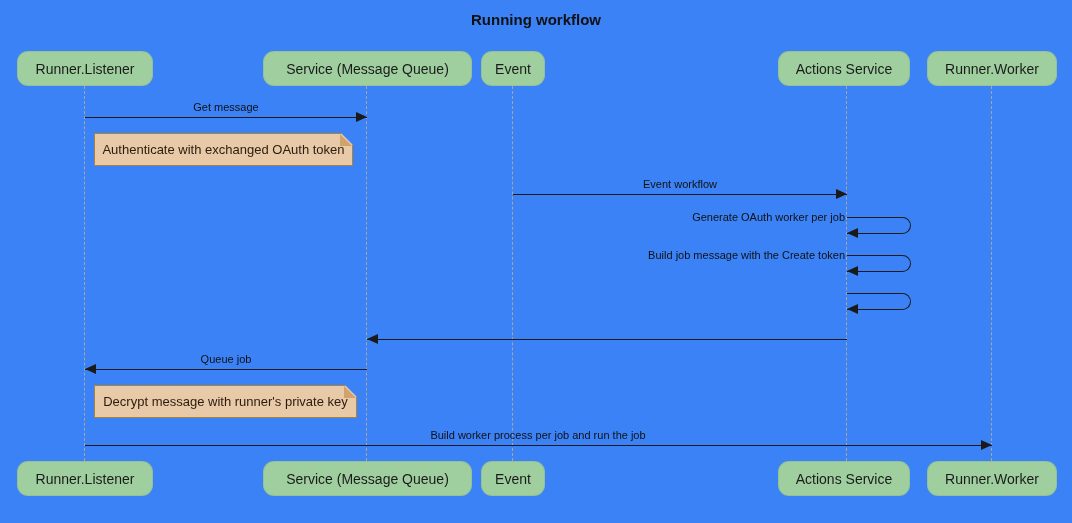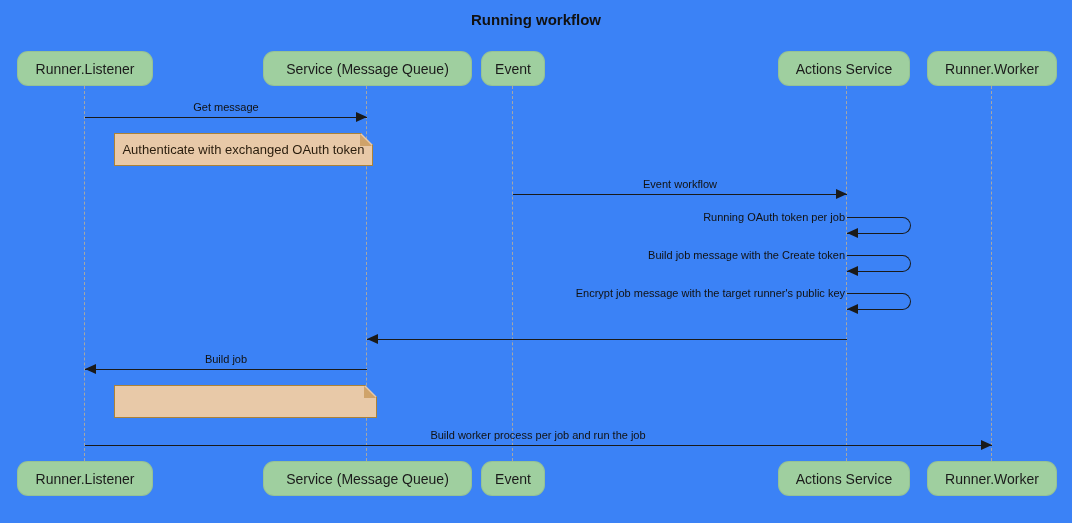--- a/index.html
+++ b/index.html
@@ -44,21 +44,21 @@
     position:absolute;width:64px;height:17px;box-sizing:border-box;
     border:1.5px solid var(--line-color,#1a1a1a);border-left:none;
     border-radius:0 10px 10px 0;
   }
   .note{
     position:absolute;height:33px;box-sizing:border-box;
     background:var(--note-fill,#e8c9a8);
     border:1px solid var(--note-border,#aa8239);
     clip-path:polygon(0 0, calc(100% - 12px) 0, 100% 12px, 100% 100%, 0 100%);
     display:flex;align-items:center;justify-content:center;
-    font-size:13px;color:#2a1d0d;white-space:nowrap;margin-left:20px;
+    font-size:13px;color:#2a1d0d;white-space:nowrap;
   }
   .note .fold{
     position:absolute;top:0;right:0;width:12px;height:12px;
     background:var(--note-fold,#cfa36a);
     clip-path:polygon(0 0, 100% 100%, 0 100%);
   }
 </style>
 </head>
 <body>
 
@@ -84,40 +84,40 @@
 
   <div class="note" style="left:94px;top:133px;width:259px">
     <span>Authenticate with exchanged OAuth token</span>
     <span class="fold"></span>
   </div>
 
   <div class="msg-label" style="left:530px;top:176px;width:300px">Event workflow</div>
   <div class="msg-line" style="left:513px;top:194px;width:334px"></div>
   <div class="ah-r" style="left:836px;top:189px"></div>
 
-  <div class="msg-label right" style="left:425px;top:209px;width:420px">Running OAuth token per job</div>
+  <div class="msg-label right" style="left:425px;top:209px;width:420px">Generate OAuth worker per job</div>
   <div class="selfloop" style="left:847px;top:217px"></div>
   <div class="ah-l" style="left:847px;top:228px"></div>
 
   <div class="msg-label right" style="left:425px;top:247px;width:420px">Build job message with the Create token</div>
   <div class="selfloop" style="left:847px;top:255px"></div>
   <div class="ah-l" style="left:847px;top:266px"></div>
 
-  <div class="msg-label right" style="left:425px;top:285px;width:420px">Encrypt job message with the target runner's public key</div>
   <div class="selfloop" style="left:847px;top:293px"></div>
   <div class="ah-l" style="left:847px;top:304px"></div>
 
   <div class="msg-line" style="left:367px;top:339px;width:480px"></div>
   <div class="ah-l" style="left:367px;top:334px"></div>
 
-  <div class="msg-label" style="left:76px;top:351px;width:300px">Build job</div>
+  <div class="msg-label" style="left:76px;top:351px;width:300px">Queue job</div>
   <div class="msg-line" style="left:85px;top:369px;width:282px"></div>
   <div class="ah-l" style="left:85px;top:364px"></div>
 
   <div class="note" style="left:94px;top:385px;width:263px">
+    <span>Decrypt message with runner's private key</span>
     <span class="fold"></span>
   </div>
 
   <div class="msg-label" style="left:388px;top:427px;width:300px">Build worker process per job and run the job</div>
   <div class="msg-line" style="left:85px;top:445px;width:907px"></div>
   <div class="ah-r" style="left:981px;top:440px"></div>
 
   <div class="actor" style="left:17px;top:461px;width:136px">Runner.Listener</div>
   <div class="actor" style="left:263px;top:461px;width:209px">Service (Message Queue)</div>
   <div class="actor" style="left:481px;top:461px;width:64px">Event</div>

